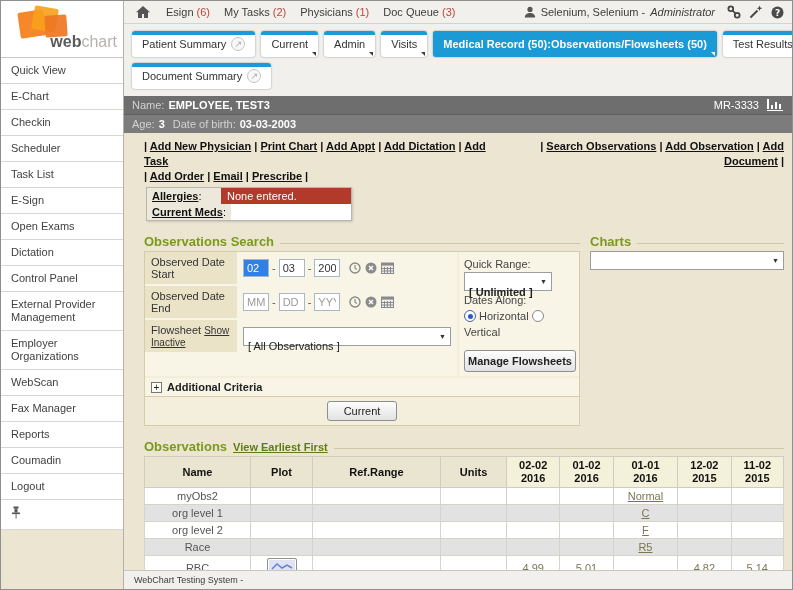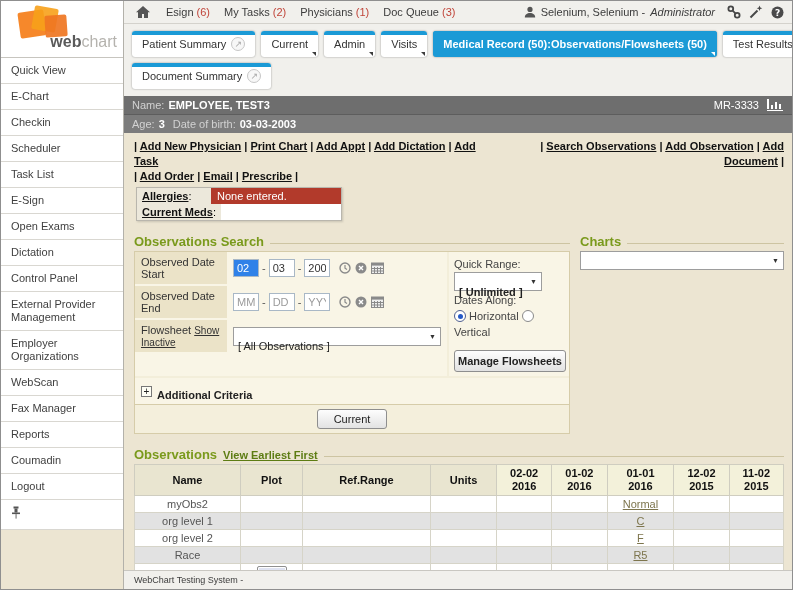--- a/index.html
+++ b/index.html
@@ -49,21 +49,21 @@
   
   .phead1 { background:#6e6e6e; color:#fff; font-size:11px; padding:3px 8px; display:flex; align-items:center; flex-shrink:0; border-bottom:1px solid #5d5d5d; }
   .phead2 { background:#7c7c7c; color:#fff; font-size:11px; padding:3px 8px; display:flex; align-items:center; gap:8px; flex-shrink:0; }
   .plabel { color:#d2d2d2; margin-right:4px; }
   .pval { font-weight:bold; }
   .phead1 .spacer, .phead2 .spacer { flex:1; }
   .mr { font-weight:normal; margin-right:8px; }
   .mr-icon { display:inline-flex; cursor:pointer; }
 
   
-  .content { flex:1; background:#ece5d2; padding:6px 8px 0 10px; overflow:hidden; font-size:11px; }
+  .content { flex:1; background:#ece5d2; padding:6px 8px 0 20px; overflow:hidden; font-size:11px; }
   .links-wrap { display:flex; align-items:flex-start; }
   .links-left { line-height:15px; }
   .links-right { line-height:15px; text-align:right; }
   .links-wrap .gap { flex:1; }
   .alink { font-weight:bold; color:#111; text-decoration:underline; cursor:pointer; }
   .pipe { font-weight:bold; color:#111; }
 
   .allergy-box { display:inline-block; border:1px solid #b9b6ad; background:#fff; margin:3px 0 0 2px; box-shadow:1px 1px 2px rgba(0,0,0,.15); }
   .allergy-row { display:flex; align-items:stretch; }
   .allergy-label { background:#ece8db; padding:2px 5px; min-width:74px; white-space:nowrap; }
@@ -102,21 +102,21 @@
   .qr-label, .da-label { color:#444; margin:2px 0 2px; }
   .qr-select { width:88px; margin-bottom:3px; }
   .radio { width:12px; height:12px; border-radius:50%; border:1px solid #8a8a8a; background:#fff; display:inline-block; vertical-align:-2px; cursor:pointer; position:relative; }
   .radio.checked { border-color:#4f5f8f; }
   .radio.checked::after { content:""; position:absolute; left:2.5px; top:2.5px; width:5px; height:5px; border-radius:50%; background:#2458c6; }
   .radio-line { color:#444; line-height:16px; }
   .btn { font-family:"Liberation Sans",sans-serif; font-size:11px; color:#222; background:linear-gradient(#fdfdfd,#e2e2e2); border:1px solid #8e8e8e; border-radius:3px; padding:3px 10px; cursor:pointer; }
   .manage-btn { margin-top:10px; width:112px; font-weight:bold; padding:4px 2px; }
   .crit-row { border-top:2px solid #f3eeda; padding:3px 6px; display:flex; align-items:center; gap:5px; }
   .plusbox { width:11px; height:11px; border:1px solid #777; background:#fdfdf4; color:#222; font-size:10px; line-height:9px; text-align:center; cursor:pointer; }
-  .crit-label { font-weight:bold; color:#222;margin-top:8px; }
+  .crit-label { font-weight:bold; color:#222; }
   .search-row { border-top:1px solid #d6cca9; background:#f4efdc; text-align:center; padding:4px 0; }
   .search-row .btn { padding:3px 16px; }
 
   .charts-outer { flex:1; margin-left:10px; }
   .charts-select { width:100%; }
 
   
   .obs-section { margin-top:13px; }
   .obs-table { width:100%; border-collapse:collapse; background:#fff; border:1px solid #c3c1b3; }
   .obs-table th { background:#e9e5d0; color:#111; font-size:11px; font-weight:bold; border:1px solid #cfcdc0; padding:2px 3px; white-space:pre-line; line-height:13px; }

